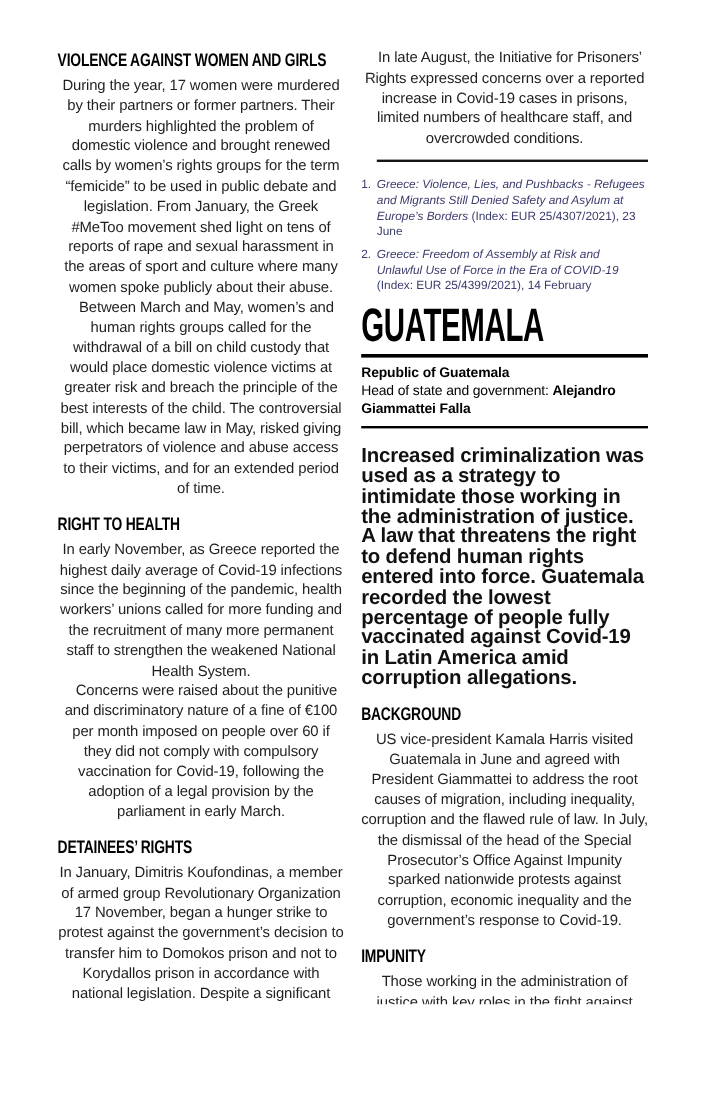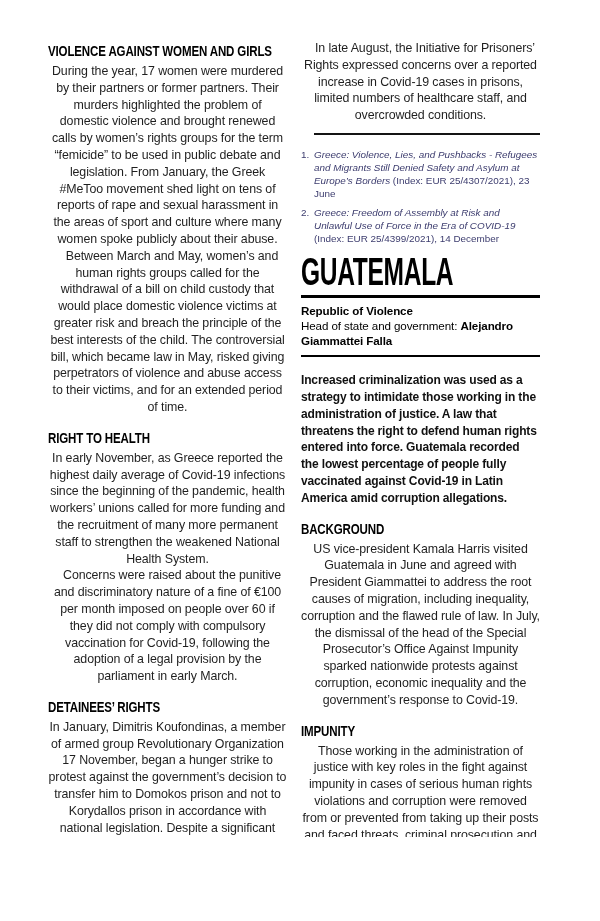--- a/index.html
+++ b/index.html
@@ -48,21 +48,21 @@
   }
   .rule-thick{ height:3.5px; background:#000; margin-top:5px; }
   .rule-thin{ height:2px; background:#000; }
   .country-info{
     font-size:11.6px; line-height:14.6px; color:#000;
     padding:6px 0 7px 0; letter-spacing:-0.1px;
   }
   .bold{ font-weight:bold; }
 
   p.standfirst{
-    font-size:12px; line-height:16.8px; letter-spacing:-0.15px;
+    font-size:17px; line-height:16.8px; letter-spacing:-0.15px;
     font-weight:bold; color:#111; margin:15px 0 0 0;
   }
 
   sup.fn-marker{ font-size:8px; line-height:0; vertical-align:super; }
 
   .footer{
     position:absolute; left:48px; right:58px; top:866px;
     display:flex; justify-content:flex-start; align-items:baseline;
   }
   .footer-title{
@@ -93,29 +93,29 @@
     <div class="col col-right">
       <p class="body p-indent">In late August, the Initiative for Prisoners’ Rights expressed concerns over a reported increase in Covid-19 cases in prisons, limited numbers of healthcare staff, and overcrowded conditions.</p>
 
       <div class="fn-sep"></div>
 
       <div class="footnotes">
         <div class="footnote">
           <span class="fn-num">1.</span><span class="fn-title">Greece: Violence, Lies, and Pushbacks - Refugees and Migrants Still Denied Safety and Asylum at Europe’s Borders</span><span class="fn-rest"> (Index: EUR 25/4307/2021), 23 June</span>
         </div>
         <div class="footnote">
-          <span class="fn-num">2.</span><span class="fn-title">Greece: Freedom of Assembly at Risk and Unlawful Use of Force in the Era of COVID-19</span><span class="fn-rest"> (Index: EUR 25/4399/2021), 14 December</span>
+          <span class="fn-num">2.</span><span class="fn-title">Greece: Freedom of Assembly at Risk and Unlawful Use of Force in the Era of COVID-19</span><span class="fn-rest"> (Index: EUR 25/4399/2021), 14 February</span>
         </div>
       </div>
 
       <h1 class="country">GUATEMALA</h1>
       <div class="rule-thick"></div>
 
       <div class="country-info">
-        <div class="bold">Republic of Violence</div>
+        <div class="bold">Republic of Guatemala</div>
         <div>
           <span>Head of state and government: </span><span class="bold">Alejandro Giammattei Falla</span>
         </div>
       </div>
       <div class="rule-thin"></div>
 
       <p class="standfirst">Increased criminalization was used as a strategy to intimidate those working in the administration of justice. A law that threatens the right to defend human rights entered into force. Guatemala recorded the lowest percentage of people fully vaccinated against Covid-19 in Latin America amid corruption allegations.</p>
 
       <h3 class="subhead">BACKGROUND</h3>
       <p class="body">US vice-president Kamala Harris visited Guatemala in June and agreed with President Giammattei to address the root causes of migration, including inequality, corruption and the flawed rule of law. In July, the dismissal of the head of the Special Prosecutor’s Office Against Impunity sparked nationwide protests against corruption, economic inequality and the government’s response to Covid-19.</p>

